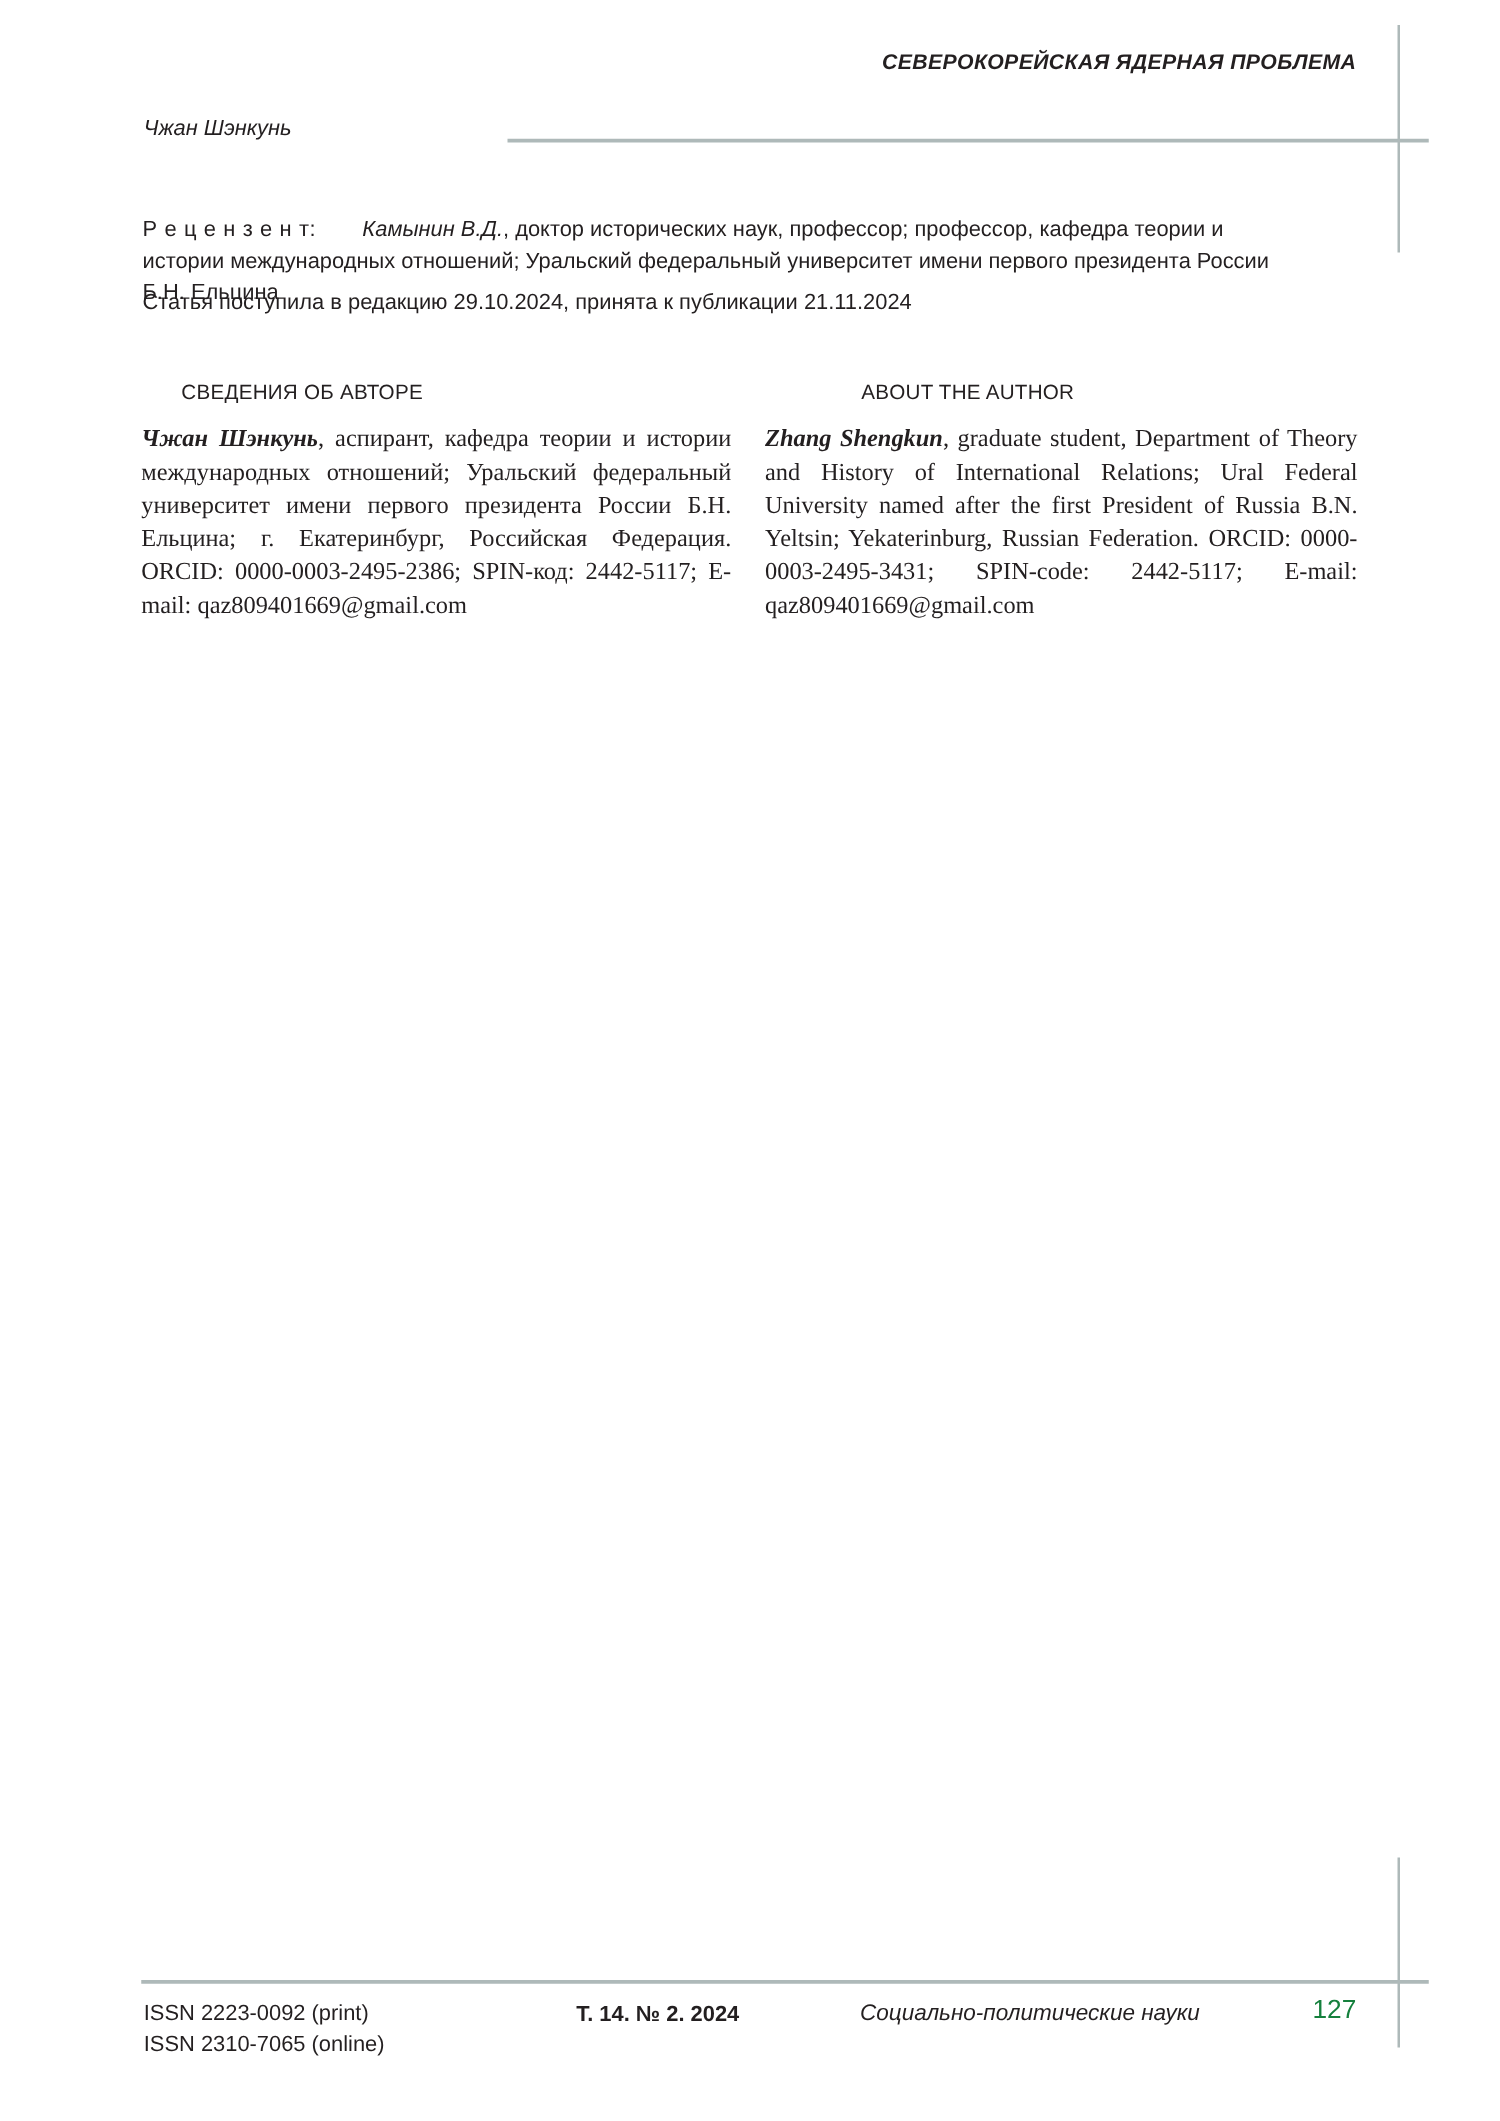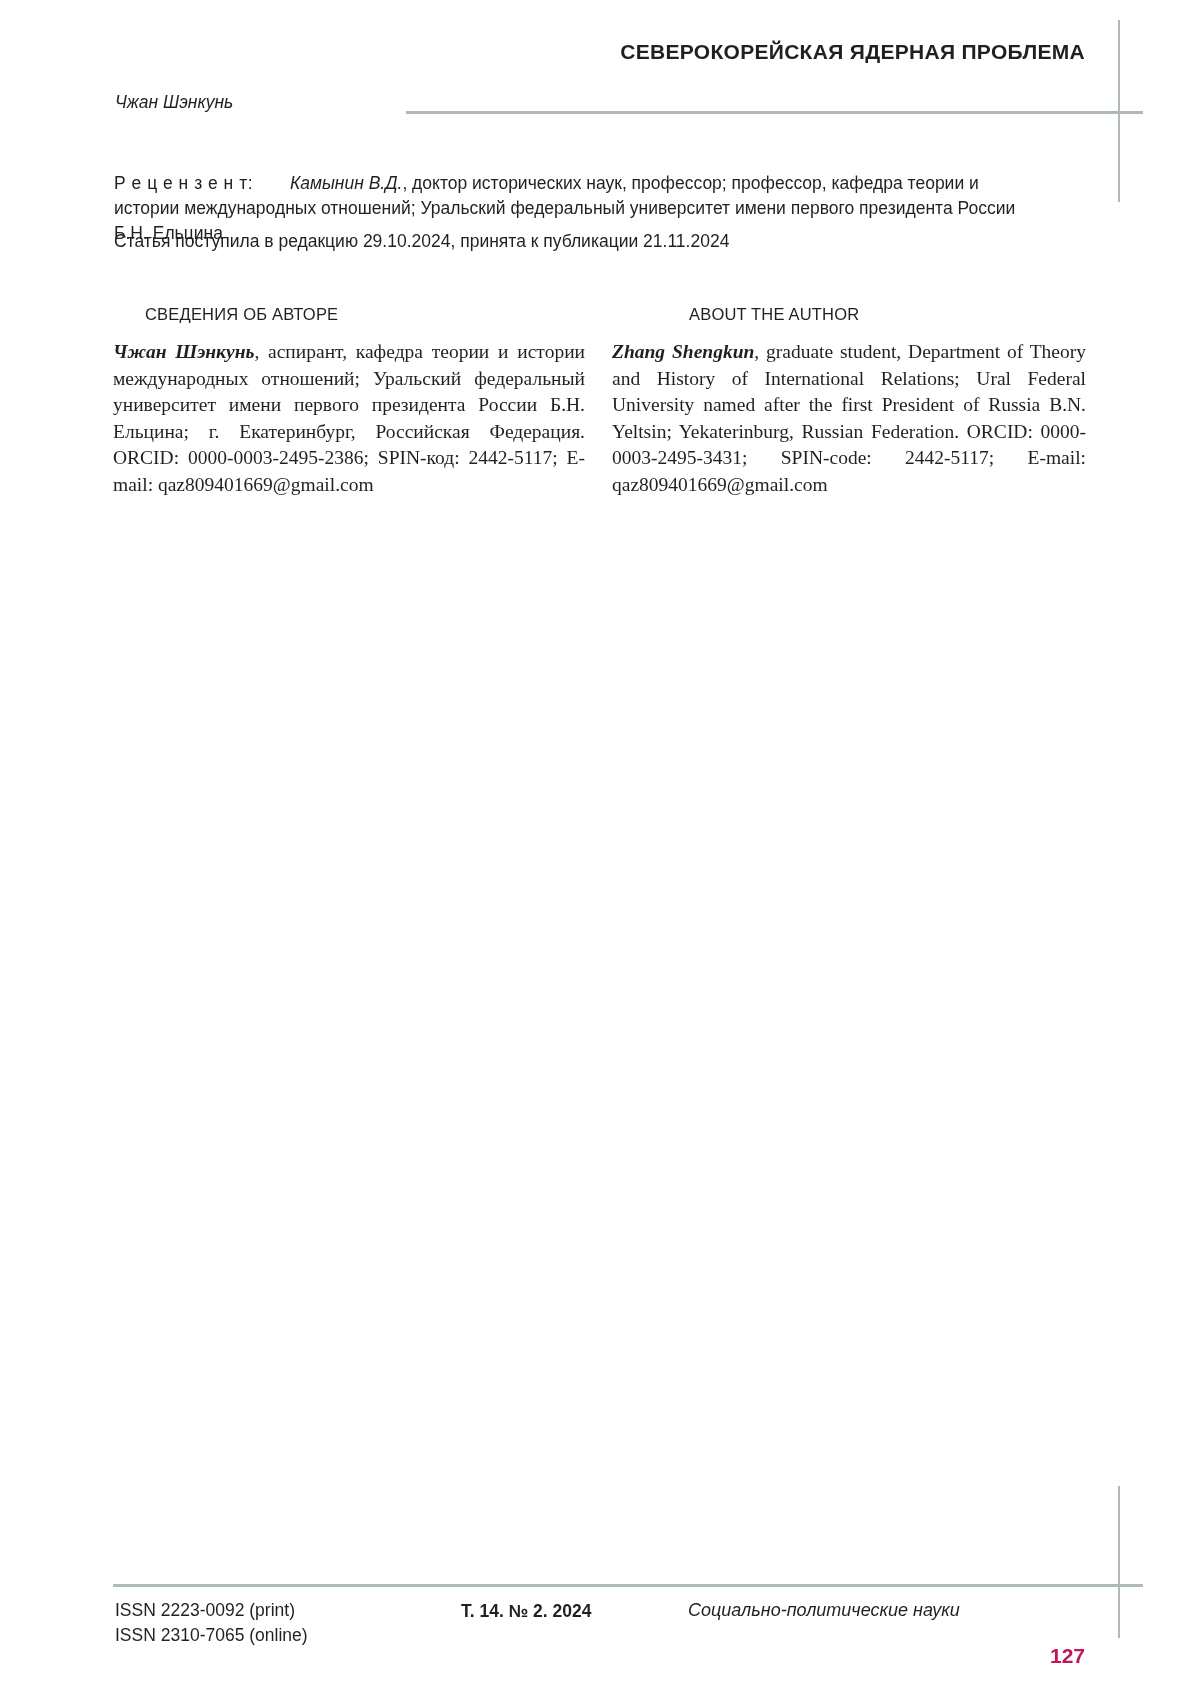--- a/index.html
+++ b/index.html
@@ -15,21 +15,21 @@
   .rule-h{position:absolute;background:#aeb9b9;height:3px;}
   .rule-v{position:absolute;background:#aeb9b9;width:2px;}
   .rule-top{left:406px;top:111px;width:737px;}
   .rule-footer{left:113px;top:1584px;width:1030px;}
   .vrule-top{left:1118px;top:20px;height:182px;}
   .vrule-bottom{left:1118px;top:1486px;height:152px;}
 
   
   .running-head{
     position:absolute;top:40px;right:115px;
-    font-size:21px;font-weight:bold;
+    font-size:17px;font-style:italic;font-weight:bold;
     letter-spacing:0.3px;white-space:nowrap;
   }
   .author-running{
     position:absolute;left:115px;top:92px;
     font-size:17.5px;font-style:italic;white-space:nowrap;
   }
 
   
   .intro-p{position:absolute;left:114px;font-size:17.5px;line-height:25px;}
   .p-antiplagiat{top:139px;width:950px;}
@@ -61,22 +61,22 @@
   }
   .footer-volume{
     position:absolute;left:461px;top:1601px;
     font-size:17.5px;font-weight:bold;white-space:nowrap;
   }
   .footer-journal{
     position:absolute;left:688px;top:1600px;
     font-size:18px;font-style:italic;white-space:nowrap;
   }
   .footer-page{
-    position:absolute;left:1050px;top:1644px;
-    font-size:21px;color:#be185d;font-weight:bold;
+    position:absolute;left:1050px;top:1596px;
+    font-size:21px;color:#15803d;
   }
 </style>
 </head>
 <body>
 
 <div class="page">
 
   <div class="rule-h rule-top"></div>
   <div class="rule-v vrule-top"></div>
   <div class="rule-h rule-footer"></div>

